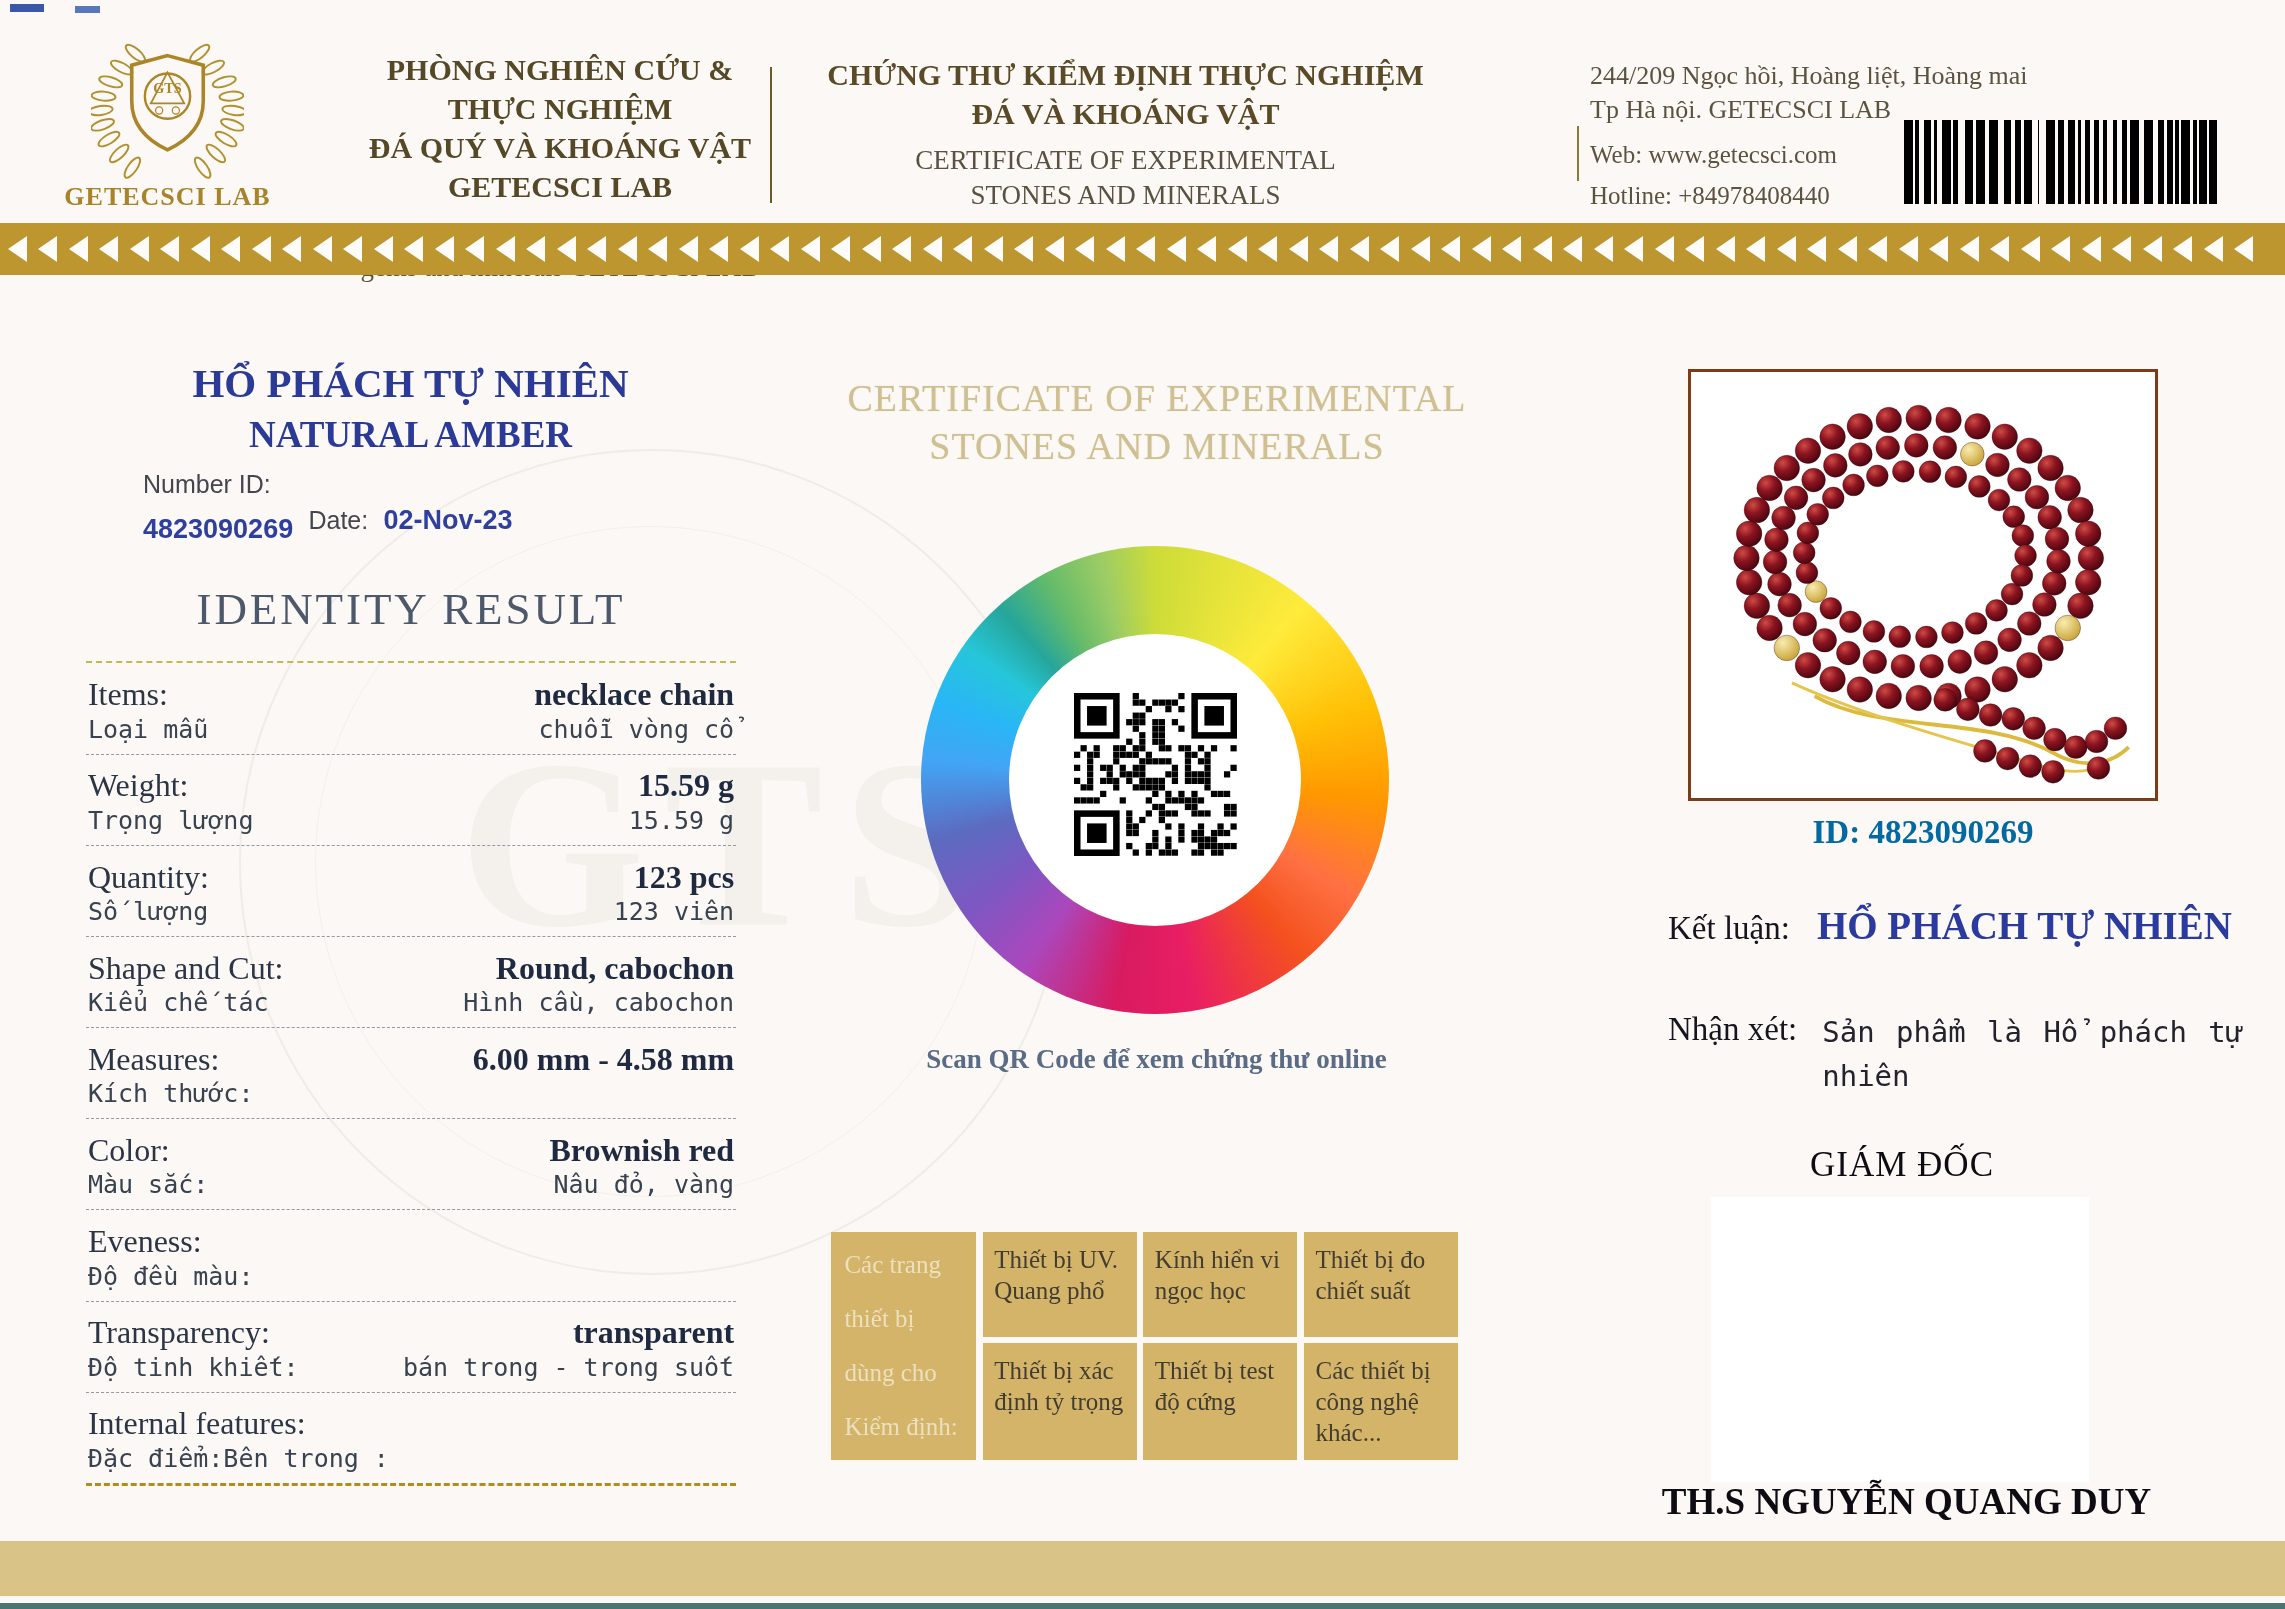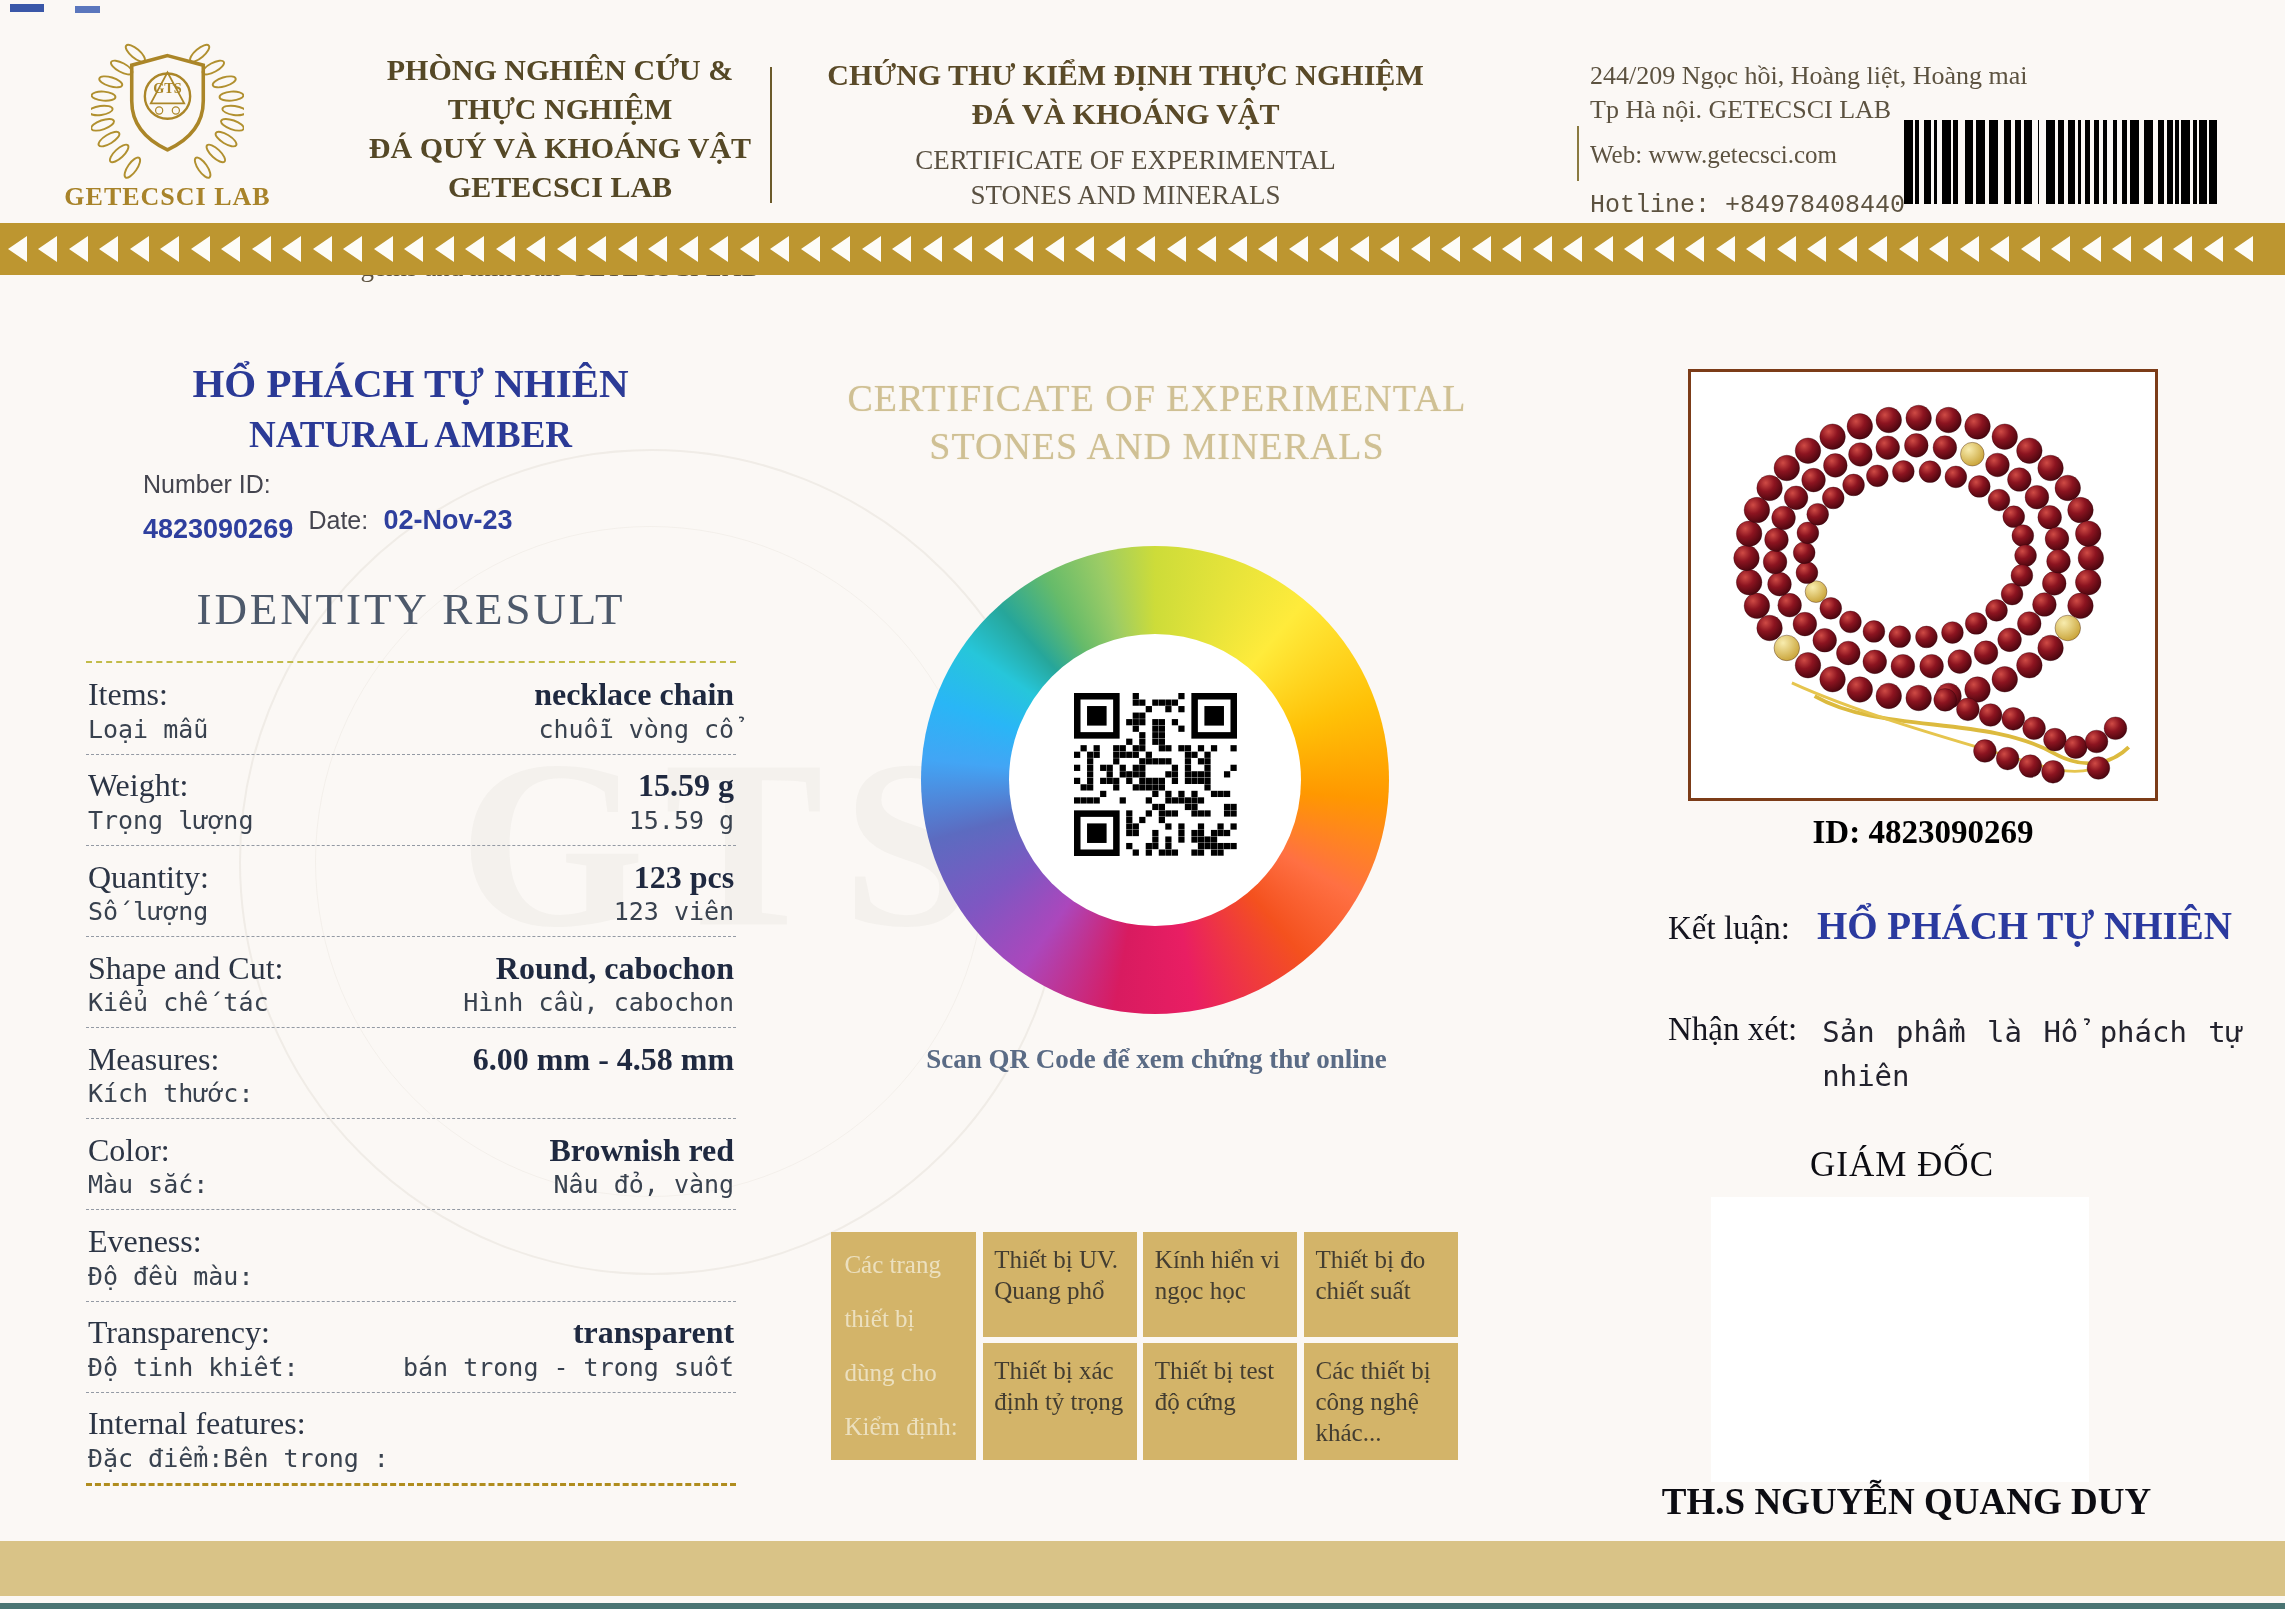--- a/index.html
+++ b/index.html
@@ -74,21 +74,21 @@
   .eq-table{left:831px;top:1232px;width:627px;height:228px;display:flex;gap:6.7px;}
   .eq-head{width:145px;flex:none;background:#d3b469;color:#ece0bf;font-size:25px;
            padding:19px 13.4px;box-sizing:border-box;display:flex;flex-direction:column;justify-content:space-between;}
   .eq-grid{flex:1;display:grid;grid-template-columns:repeat(3,1fr);grid-template-rows:1fr 1fr;gap:6.7px;}
   .eq-cell{background:#d3b469;color:#433d31;font-size:25px;line-height:1.25;padding:11.5px;box-sizing:border-box;}
 
   
   .photo-frame{left:1688px;top:369px;width:470px;height:432px;border:3.8px solid #7c3c18;background:#fff;
                padding:9.6px;box-sizing:border-box;}
   .photo-inner{width:100%;height:100%;}
-  .photo-id{left:1688px;top:814px;width:470px;font-size:33px;font-weight:bold;color:#000000;}
+  .photo-id{left:1688px;top:814px;width:470px;font-size:33px;font-weight:bold;color:#0369a1;}
   .conclusion{left:1668px;top:903px;width:612px;display:flex;align-items:baseline;gap:27px;}
   .c-label{font-size:33px;color:#15151f;flex:none;}
   .c-value{font-size:39px;font-weight:bold;color:#2b3a9f;}
   .remark{left:1668px;top:1011px;width:602px;display:flex;align-items:flex-start;gap:25px;}
   .r-label{font-size:33px;color:#15151f;flex:none;}
   .r-value{font-family:"DejaVu Sans Mono",monospace;font-size:29px;color:#23232e;width:421px;
            line-height:1.5;text-align:justify;}
   .director-title{left:1711px;top:1145px;width:382px;font-size:35px;font-weight:normal;color:#0c0c12;letter-spacing:1px;}
   .sign-box{left:1711px;top:1197px;width:378px;height:285px;background:#fff;}
   .director-name{left:1639px;top:1480px;width:535px;font-size:37px;font-weight:bold;color:#0c0c12;}
@@ -154,21 +154,21 @@
     <div class="cert-en">CERTIFICATE OF EXPERIMENTAL</div>
     <div class="cert-en" style="margin-top:0;">STONES AND MINERALS</div>
   </div>
 
   <div class="abs vdiv2"></div>
 
   <div class="abs addr-block">
     <div class="addr-line">244/209 Ngọc hồi, Hoàng liệt, Hoàng mai</div>
     <div class="addr-line">Tp Hà nội. GETECSCI LAB</div>
     <div class="addr-contact">Web: www.getecsci.com</div>
-    <div class="addr-contact" style="margin-top:17px;font-family:Liberation Mono, monospace;">Hotline: +84978408440</div>
+    <div class="addr-contact" style="margin-top:7px;">Hotline: +84978408440</div>
   </div>
 
   <div class="abs barcode">
       <span style="width: 8.6px; margin-right: 2.9px;"></span>
       <span style="width: 3.8px; margin-right: 4.8px;"></span>
       <span style="width: 6.7px; margin-right: 2.9px;"></span>
       <span style="width: 2.9px; margin-right: 5.7px;"></span>
       <span style="width: 8.6px; margin-right: 1.9px;"></span>
       <span style="width: 5.7px; margin-right: 6.7px;"></span>
       <span style="width: 7.6px; margin-right: 3.8px;"></span>

